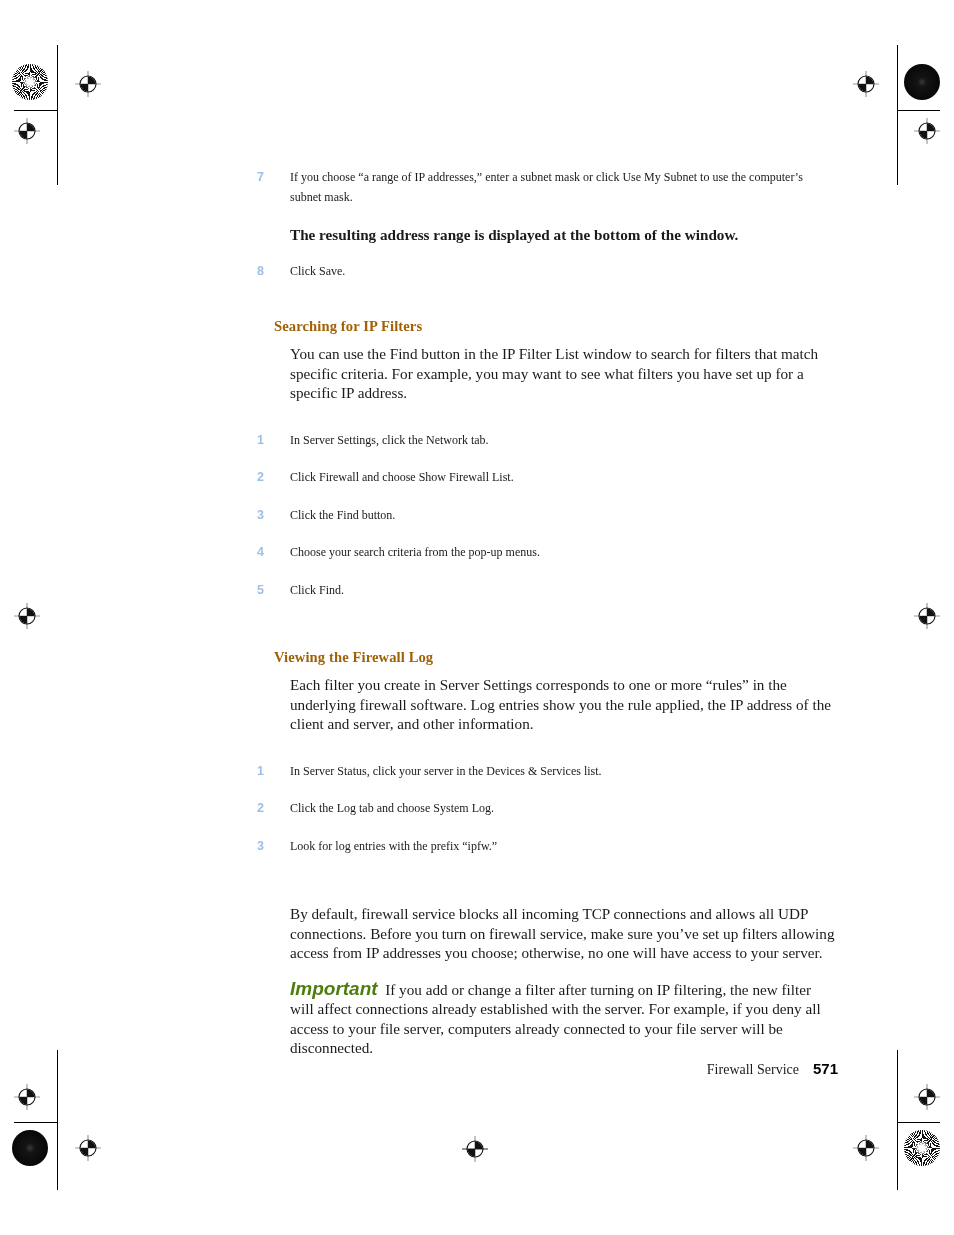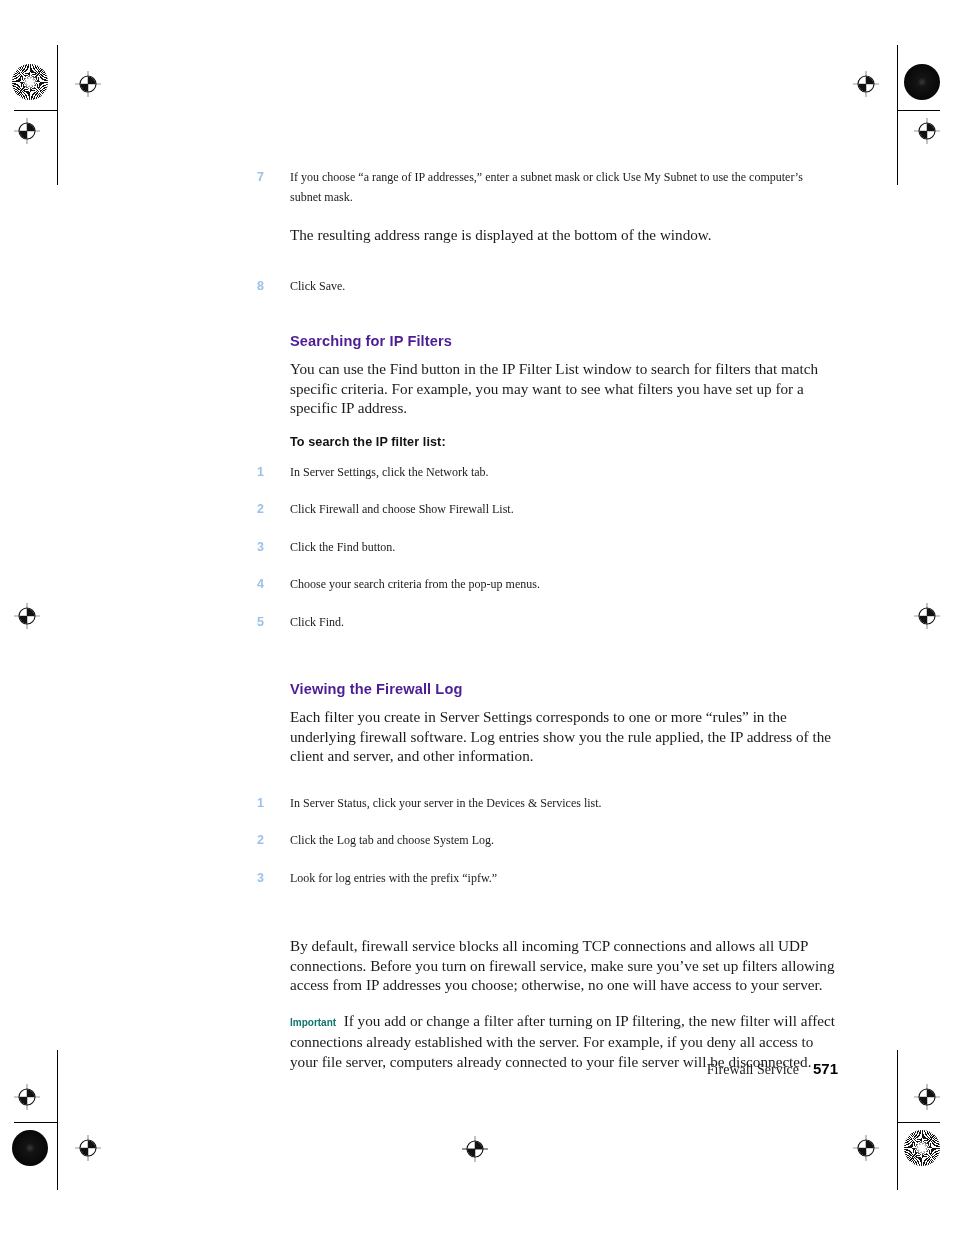--- a/index.html
+++ b/index.html
@@ -84,47 +84,48 @@
 
   
   .para {
     margin-left: 33px;
     font-family: "Liberation Serif", serif;
     font-size: 15.2px;
     line-height: 19.5px;
     color: #1a1a1a;
   }
 
-  .para-tight { margin-bottom: 24px; }
+  .para-tight { margin-bottom: 9px; font-weight: bold; }
 
   .section-heading {
-    margin-left: 33px;
-    font-family: Liberation Sans, sans-serif;
+    margin-left: 17px;
+    font-family: Liberation Serif, serif;
     font-weight: bold;
     font-size: 14.6px;
     line-height: 19px;
-    color: #4c1d95;
+    color: #a16207;
     letter-spacing: 0.1px;
   }
 
   .sub-heading {
     margin-left: 33px;
     font-family: "Liberation Sans", sans-serif;
     font-weight: bold;
     font-size: 12.6px;
     line-height: 17px;
     color: #111111;
     letter-spacing: 0.1px;
   }
 
   .inline-bold {
     font-family: "Liberation Sans", sans-serif;
     font-weight: bold;
-    font-size: 10px;
-    color: #0f766e;
+    font-size: 19px;
+    color: #4d7c0f;
+    font-style: italic;
   }
 
   
   .sp-8  { height: 8px; }
   .sp-12 { height: 12px; }
   .sp-16 { height: 16px; }
   .sp-26 { height: 26px; }
   .sp-30 { height: 30px; }
 
   
@@ -295,21 +296,20 @@
     <div class="step-body">Click Save.</div>
   </div>
 
   <div class="sp-26"></div>
 
   <div class="block">
     <div class="section-heading">Searching for IP Filters</div>
     <div class="sp-8"></div>
     <div class="para">You can use the Find button in the IP Filter List window to search for filters that match specific criteria. For example, you may want to see what filters you have set up for a specific IP address.</div>
     <div class="sp-16"></div>
-    <div class="sub-heading">To search the IP filter list:</div>
     <div class="sp-12"></div>
 
     <div class="step">
       <div class="step-num">1</div>
       <div class="step-body">In Server Settings, click the Network tab.</div>
     </div>
     <div class="sp-8"></div>
     <div class="step">
       <div class="step-num">2</div>
       <div class="step-body">Click Firewall and choose Show Firewall List.</div>

